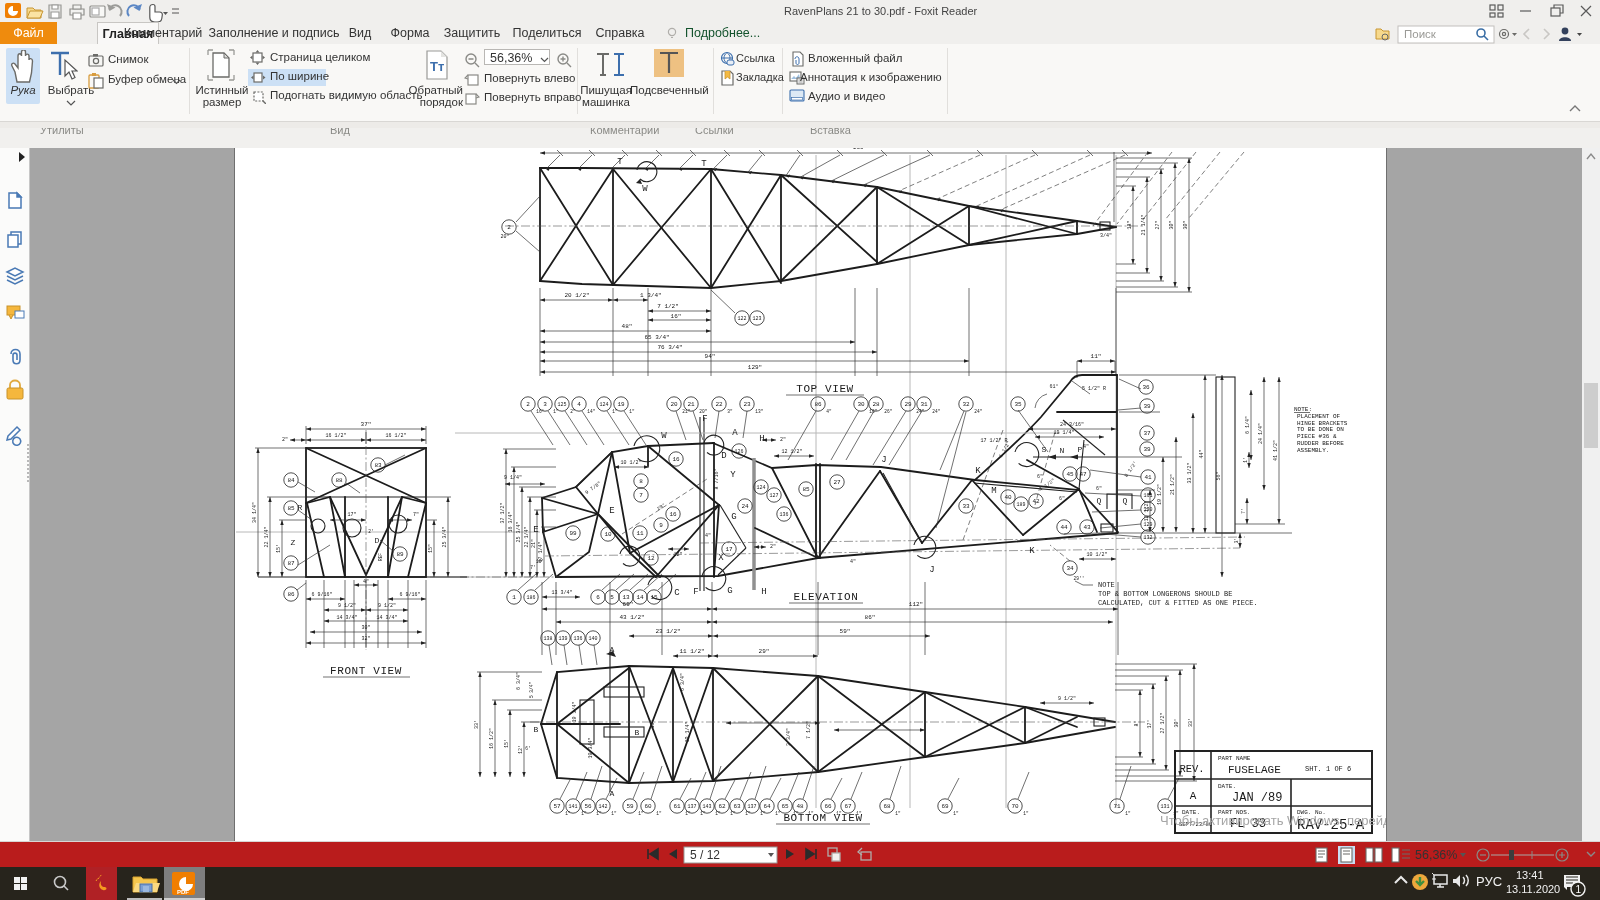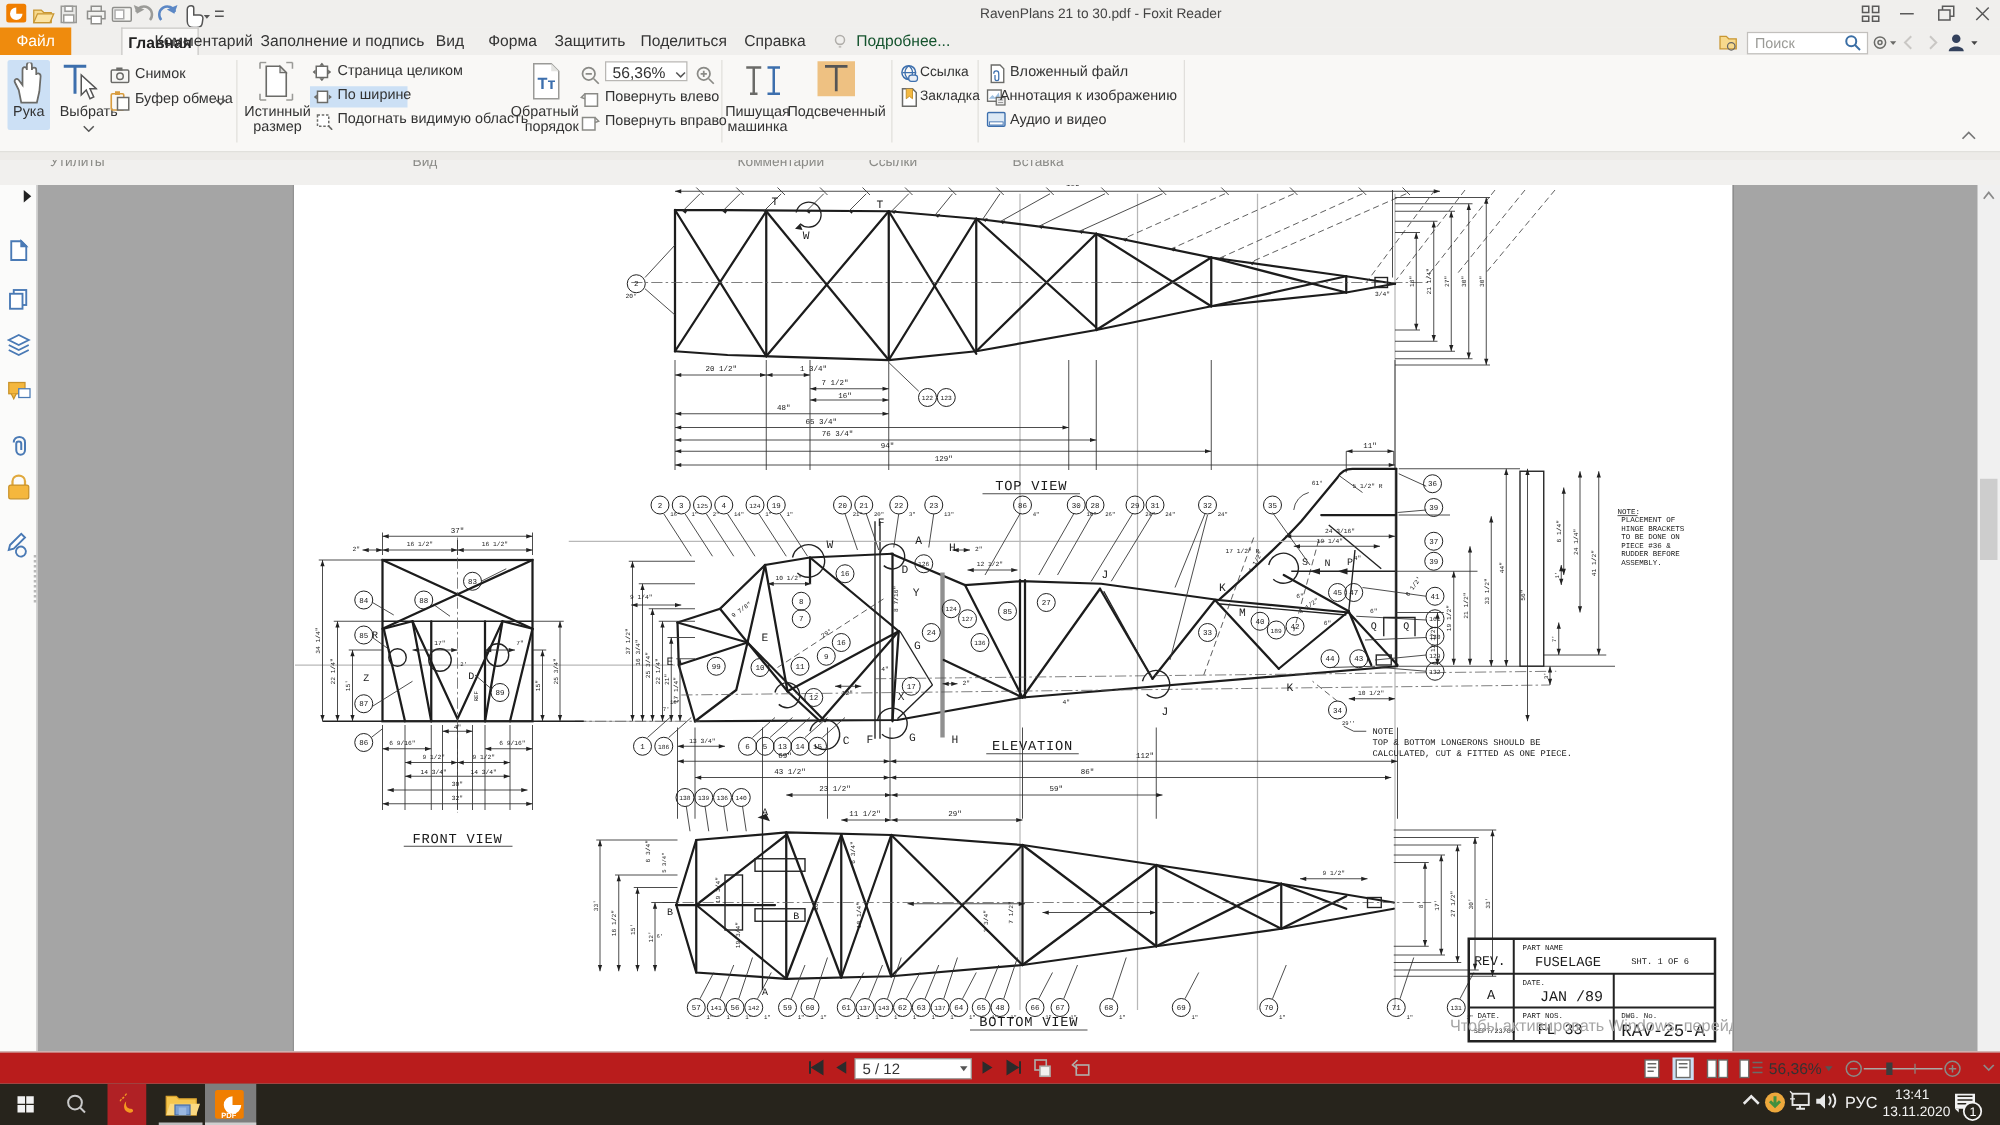--- a/index.html
+++ b/index.html
@@ -135,21 +135,21 @@
     <div class="rlabel" style="left:40px; width:110px;">Утилиты</div>
     <div class="rlabel" style="left:330px; width:110px;">Вид</div>
     <div class="rlabel" style="left:590px; width:110px;">Комментарий</div>
     <div class="rlabel" style="left:695px; width:110px;">Ссылки</div>
     <div class="rlabel" style="left:810px; width:110px;">Вставка</div>
 
     <div class="abs" style="left:6px;top:4px;width:34px;height:56px;background:#cce0f5;border-radius:2px;"></div>
     <svg class="abs" style="left:9px;top:6px" width="28" height="34" viewBox="0 0 28 34">
       <path d="M8 32 L6 22 3 16 c-1 -2 1 -4 3 -2 l3 4 0 -12 c0 -3 3.5 -3 3.5 0 l0 -4 c0 -3 4 -3 4 0 l0 4 c0 -2.5 3.5 -2.5 3.5 0 l0 4 c0 -2 3.5 -2 3.5 1 l-1 12 -2 9 z" fill="#fff" stroke="#6b6b68" stroke-width="1.4"></path>
     </svg>
-    <div class="rbtn-text abs" style="left:6px;top:40px;width:34px;text-align:center;">Рука</div>
+    <div class="rbtn-text abs" style="left:6px;top:40px;width:34px;text-align:center;font-style:italic;">Рука</div>
 
     <svg class="abs" style="left:48px;top:6px" width="30" height="32" viewBox="0 0 30 32">
       <path d="M3 3 h18 M12 3 v22" stroke="#3d6fad" stroke-width="2.4" fill="none"></path>
       <path d="M17 10 l0 16 4 -4 3 7 3 -1.5 -3 -6.5 5 0 z" fill="#fff" stroke="#555" stroke-width="1.2"></path>
     </svg>
     <div class="rbtn-text abs" style="left:40px;top:40px;width:62px;text-align:center;">Выбрать</div>
     <svg class="abs" style="left:66px;top:56px" width="10" height="6" viewBox="0 0 10 6">
         <path d="M1 1 l4 4 4 -4" fill="none" stroke="#555" stroke-width="1.2"></path>
       </svg>
 

